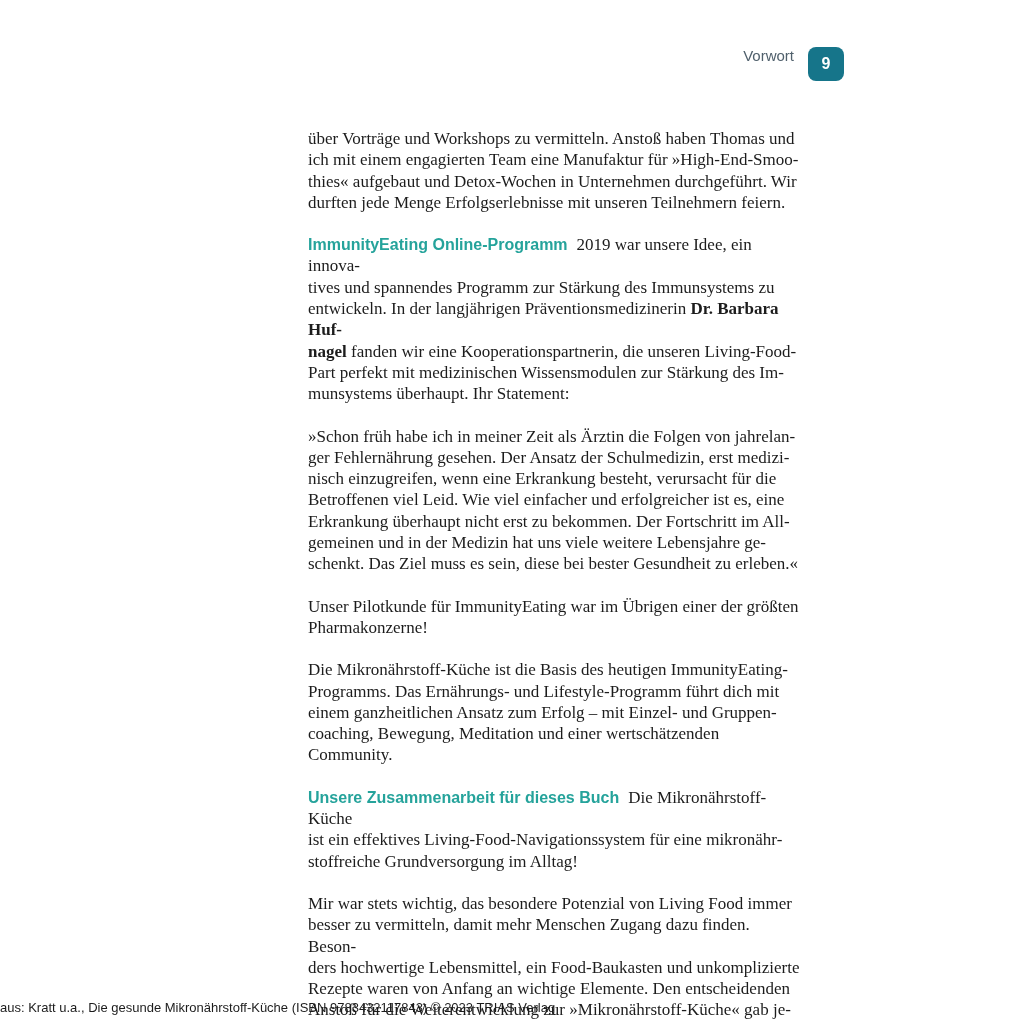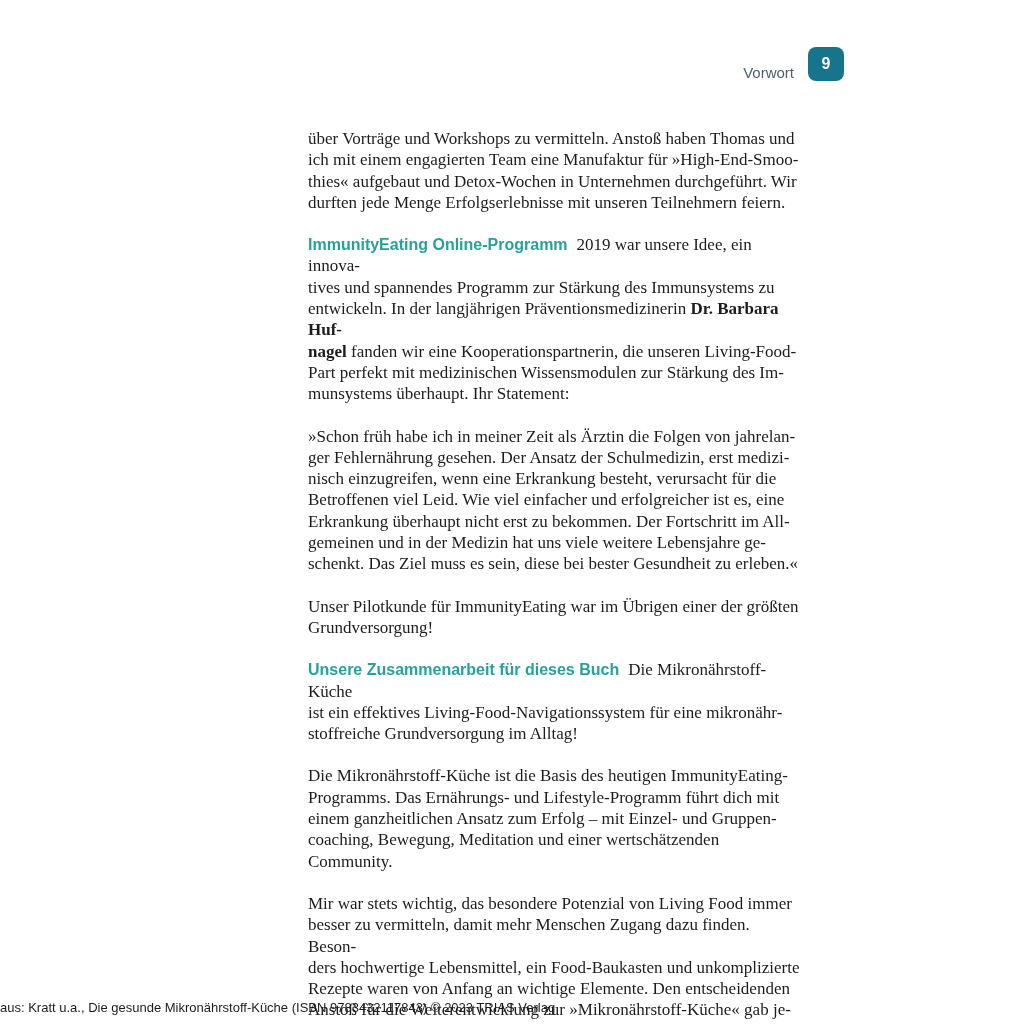--- a/index.html
+++ b/index.html
@@ -12,21 +12,21 @@
     color: var(--text-color, #1c1c1c);
     overflow: hidden;
   }
   .header {
     position: absolute;
     top: 47px;
     right: 180px;
     left: 308px;
     height: 34px;
     display: flex;
-    align-items: flex-end;
+    align-items: flex-start;
     justify-content: flex-end;
   }
   .header-label {
     font-family: "Liberation Sans", sans-serif;
     font-size: 15px;
     color: var(--header-gray, #50606c);
     margin-right: 14px;
   }
   .page-badge {
     width: 36px;
@@ -93,28 +93,28 @@
 Part perfekt mit medizinischen Wissensmodulen zur Stärkung des Im-
 munsystems überhaupt. Ihr Statement:</span></div>
       <div class="para"><span class="run-normal">»Schon früh habe ich in meiner Zeit als Ärztin die Folgen von jahrelan-
 ger Fehlernährung gesehen. Der Ansatz der Schulmedizin, erst medizi-
 nisch einzugreifen, wenn eine Erkrankung besteht, verursacht für die
 Betroffenen viel Leid. Wie viel einfacher und erfolgreicher ist es, eine
 Erkrankung überhaupt nicht erst zu bekommen. Der Fortschritt im All-
 gemeinen und in der Medizin hat uns viele weitere Lebensjahre ge-
 schenkt. Das Ziel muss es sein, diese bei bester Gesundheit zu erleben.«</span></div>
       <div class="para"><span class="run-normal">Unser Pilotkunde für ImmunityEating war im Übrigen einer der größten
-Grundversorgung!</span></div>
-      <div class="para"><span class="run-lead">Unsere Zusammenarbeit für dieses Buch</span><span class="run-normal">Die Mikronährstoff-Küche
-ist ein effektives Living-Food-Navigationssystem für eine mikronähr-
-stoffreiche Grundversorgung im Alltag!</span></div>
+Pharmakonzerne!</span></div>
       <div class="para"><span class="run-normal">Die Mikronährstoff-Küche ist die Basis des heutigen ImmunityEating-
 Programms. Das Ernährungs- und Lifestyle-Programm führt dich mit
 einem ganzheitlichen Ansatz zum Erfolg – mit Einzel- und Gruppen-
 coaching, Bewegung, Meditation und einer wertschätzenden Community.</span></div>
+      <div class="para"><span class="run-lead">Unsere Zusammenarbeit für dieses Buch</span><span class="run-normal">Die Mikronährstoff-Küche
+ist ein effektives Living-Food-Navigationssystem für eine mikronähr-
+stoffreiche Grundversorgung im Alltag!</span></div>
       <div class="para"><span class="run-normal">Mir war stets wichtig, das besondere Potenzial von Living Food immer
 besser zu vermitteln, damit mehr Menschen Zugang dazu finden. Beson-
 ders hochwertige Lebensmittel, ein Food-Baukasten und unkomplizierte
 Rezepte waren von Anfang an wichtige Elemente. Den entscheidenden
 Anstoß für die Weiterentwicklung zur »Mikronährstoff-Küche« gab je-
 doch unsere Umfrage Ende 2020 mit ernährungsbewussten Menschen.</span></div>
     </div>
 
   <div class="footer">aus: Kratt u.a., Die gesunde Mikronährstoff-Küche (ISBN 9783432117843) © 2023 TRIAS Verlag</div>
 

